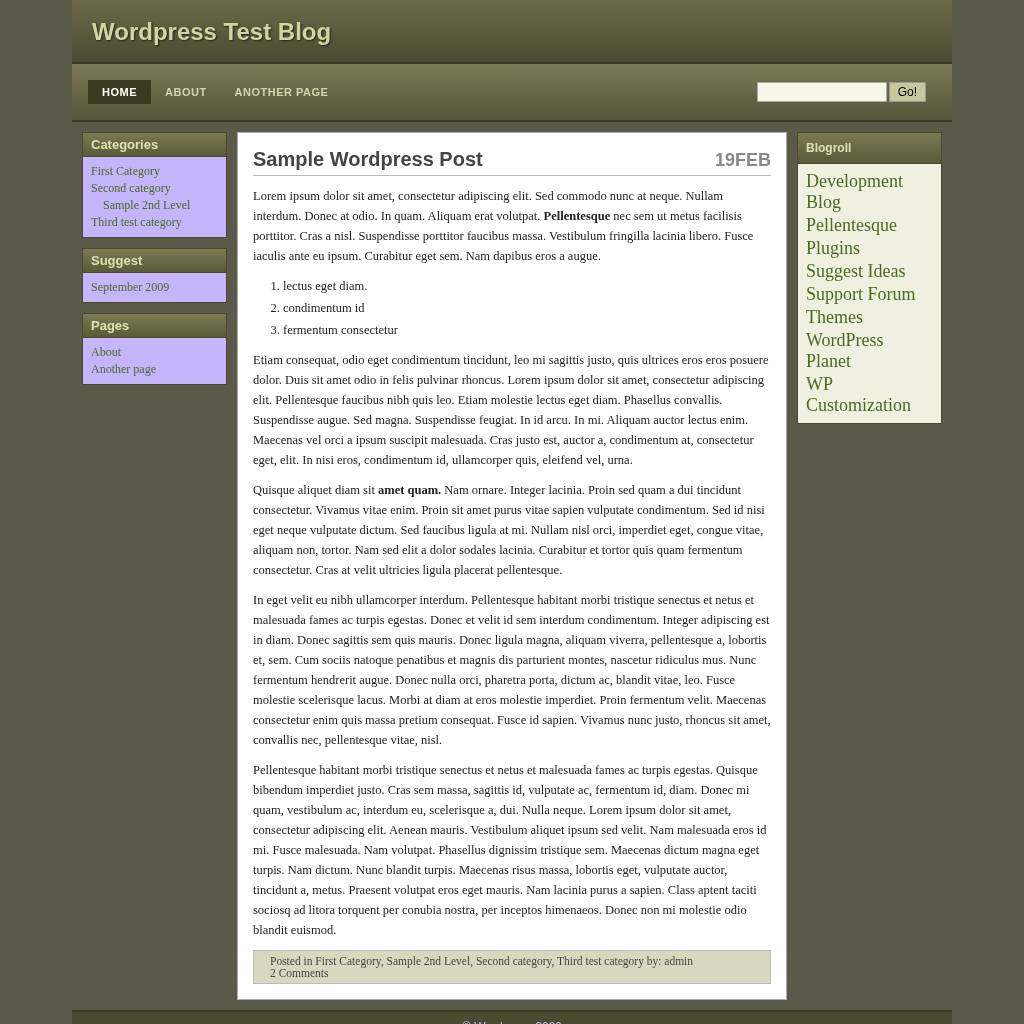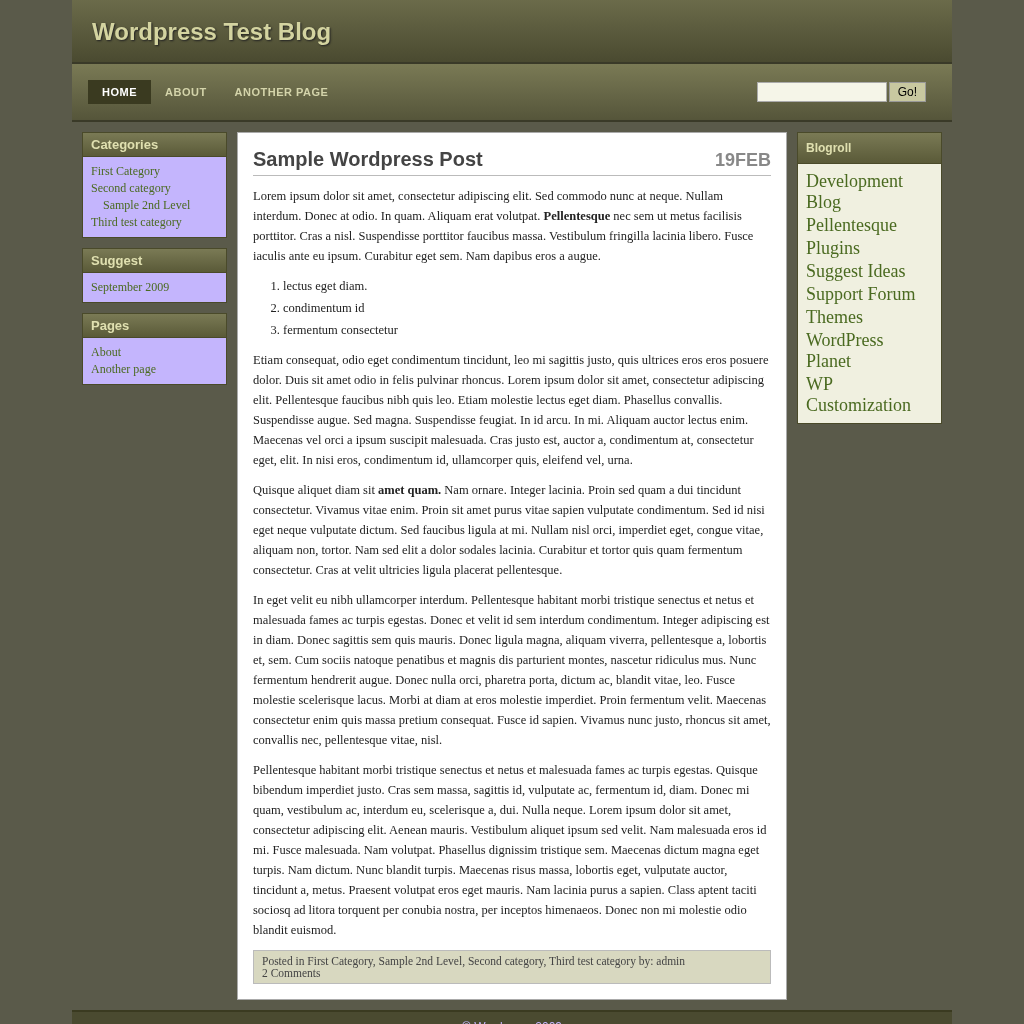--- a/index.html
+++ b/index.html
@@ -159,21 +159,21 @@
     }
     .post-body ol {
       margin: 6px 0 10px 30px;
     }
     .post-body li {
       margin-bottom: 2px;
     }
     .post-footer {
       background: #d8d8c0;
       border: 1px solid #bbb;
-      padding: 4px 8px;
+      padding: 4px 16px;
       margin-top: 10px;
       font-size: 11.5px;
       color: #444;
     }
     
     #right-sidebar {
       width: 145px;
       flex-shrink: 0;
     }
     .right-sidebar-box {

